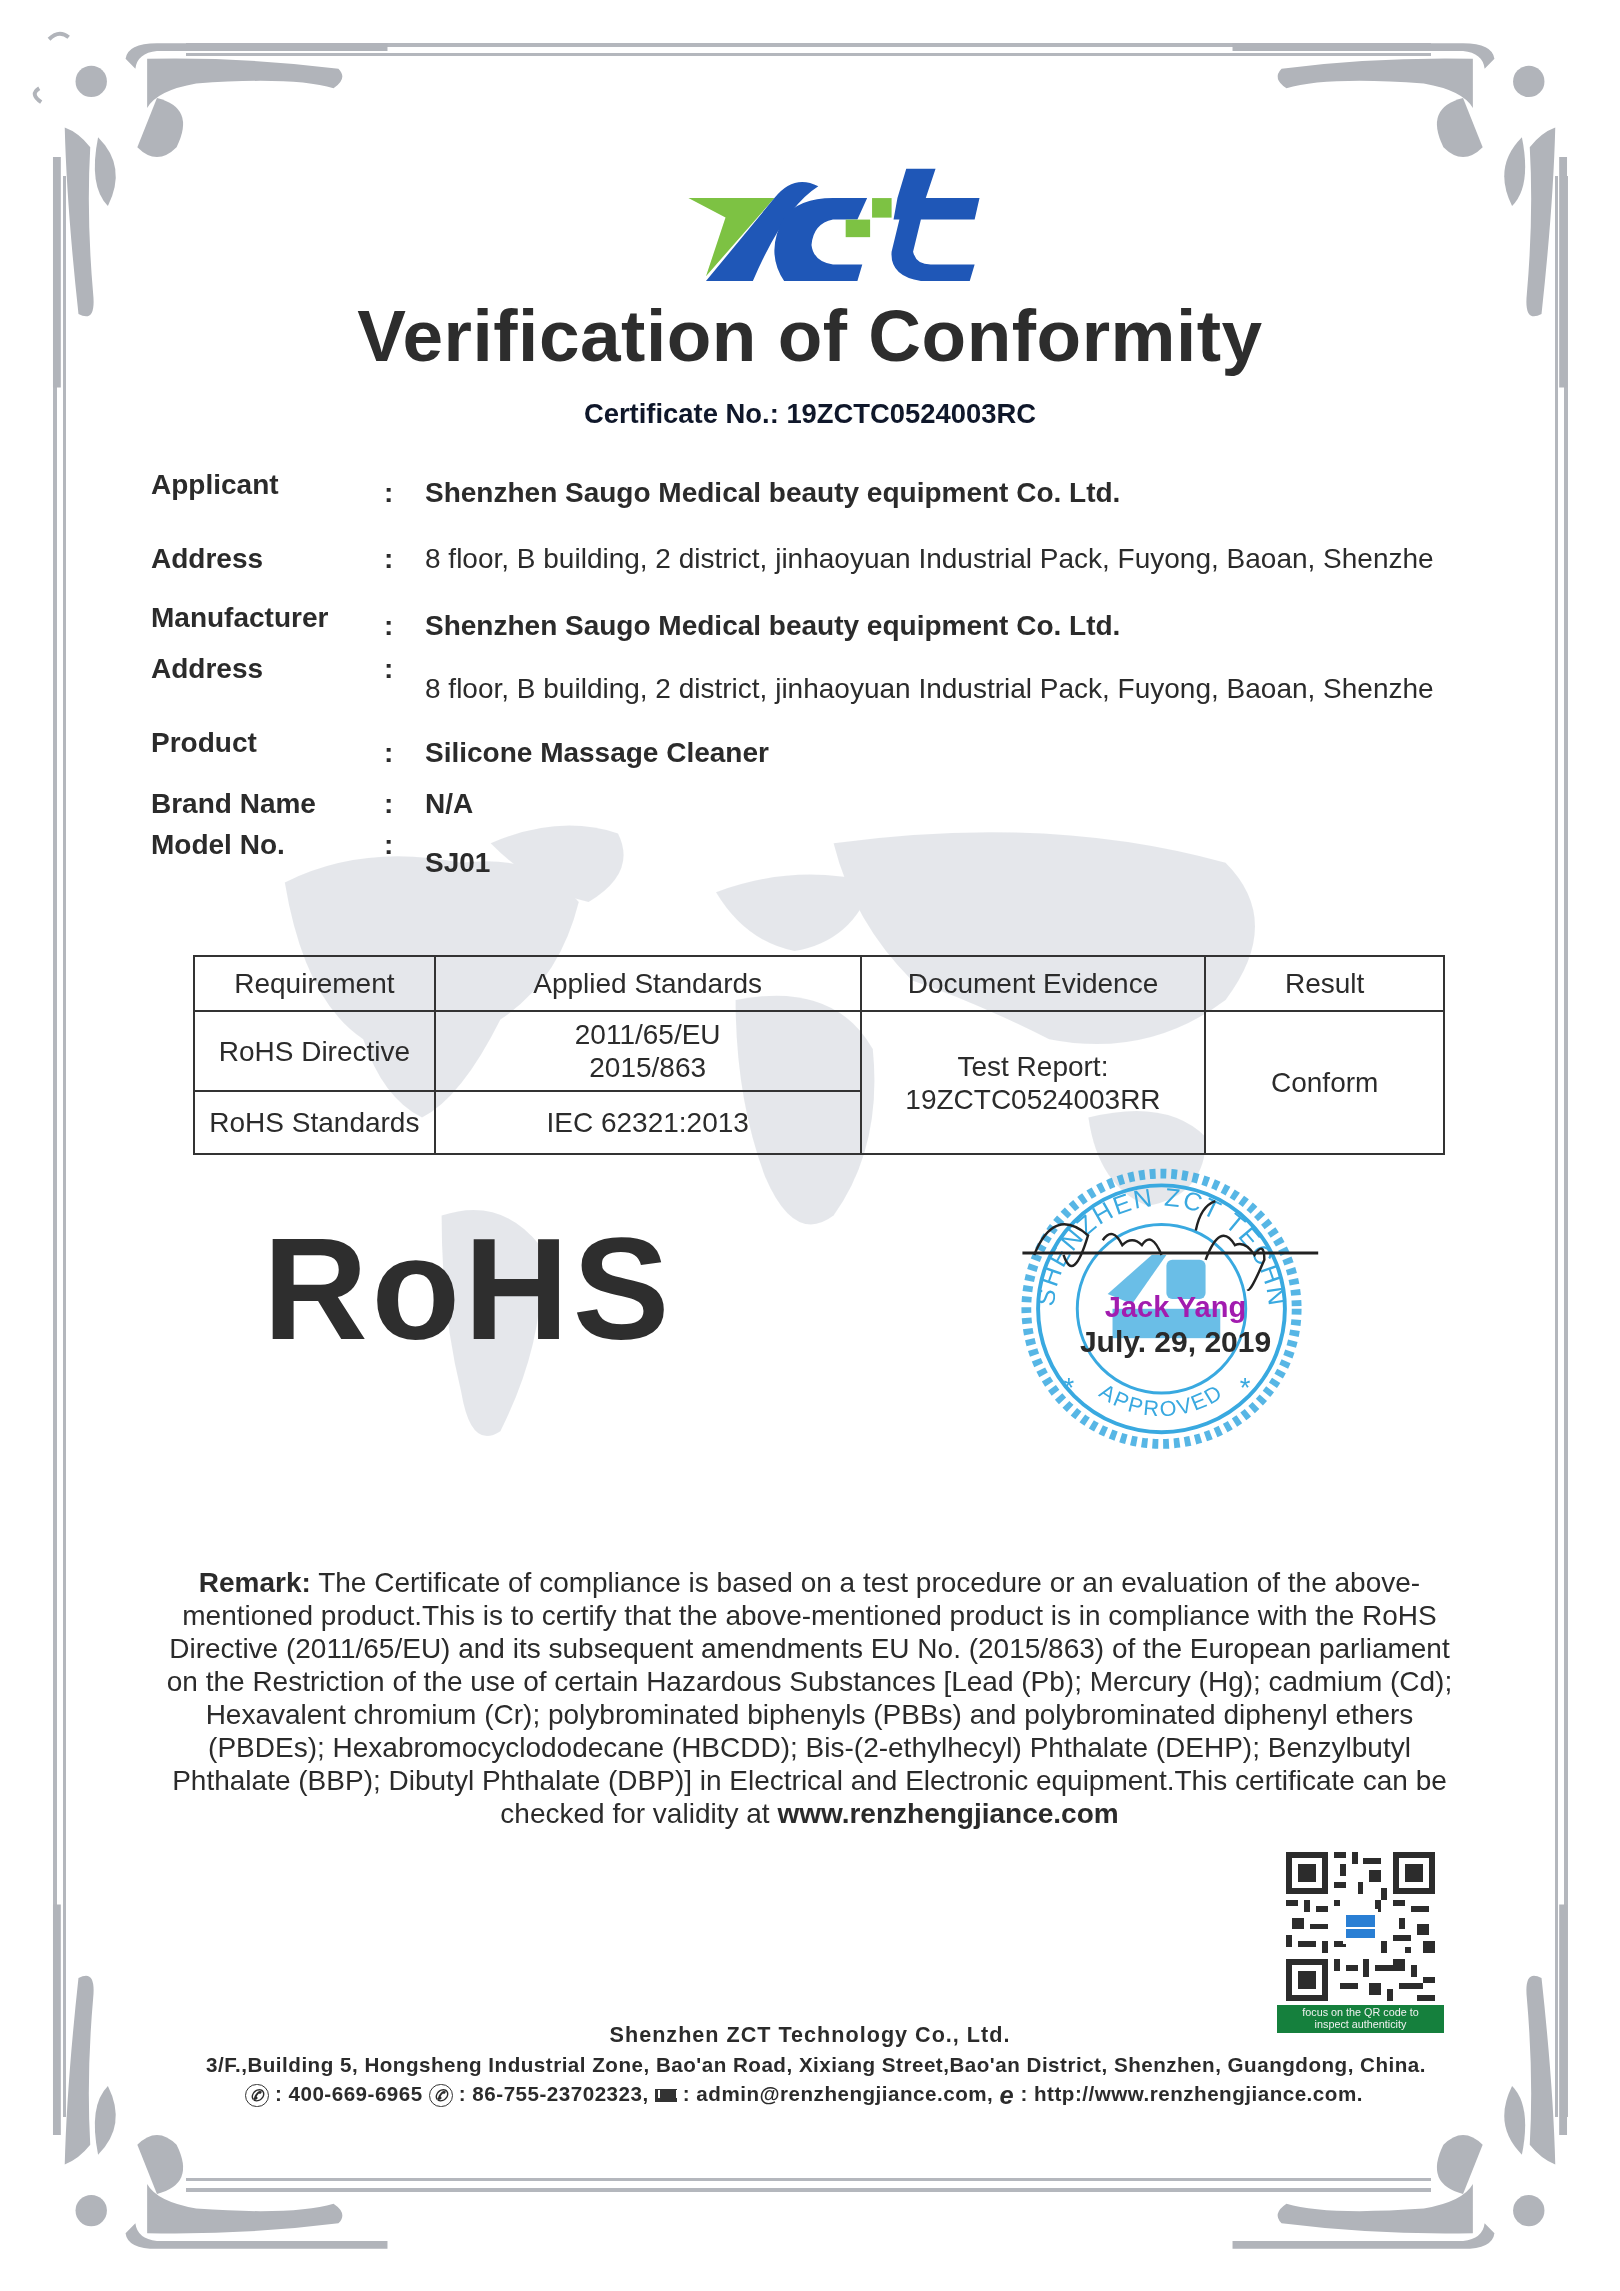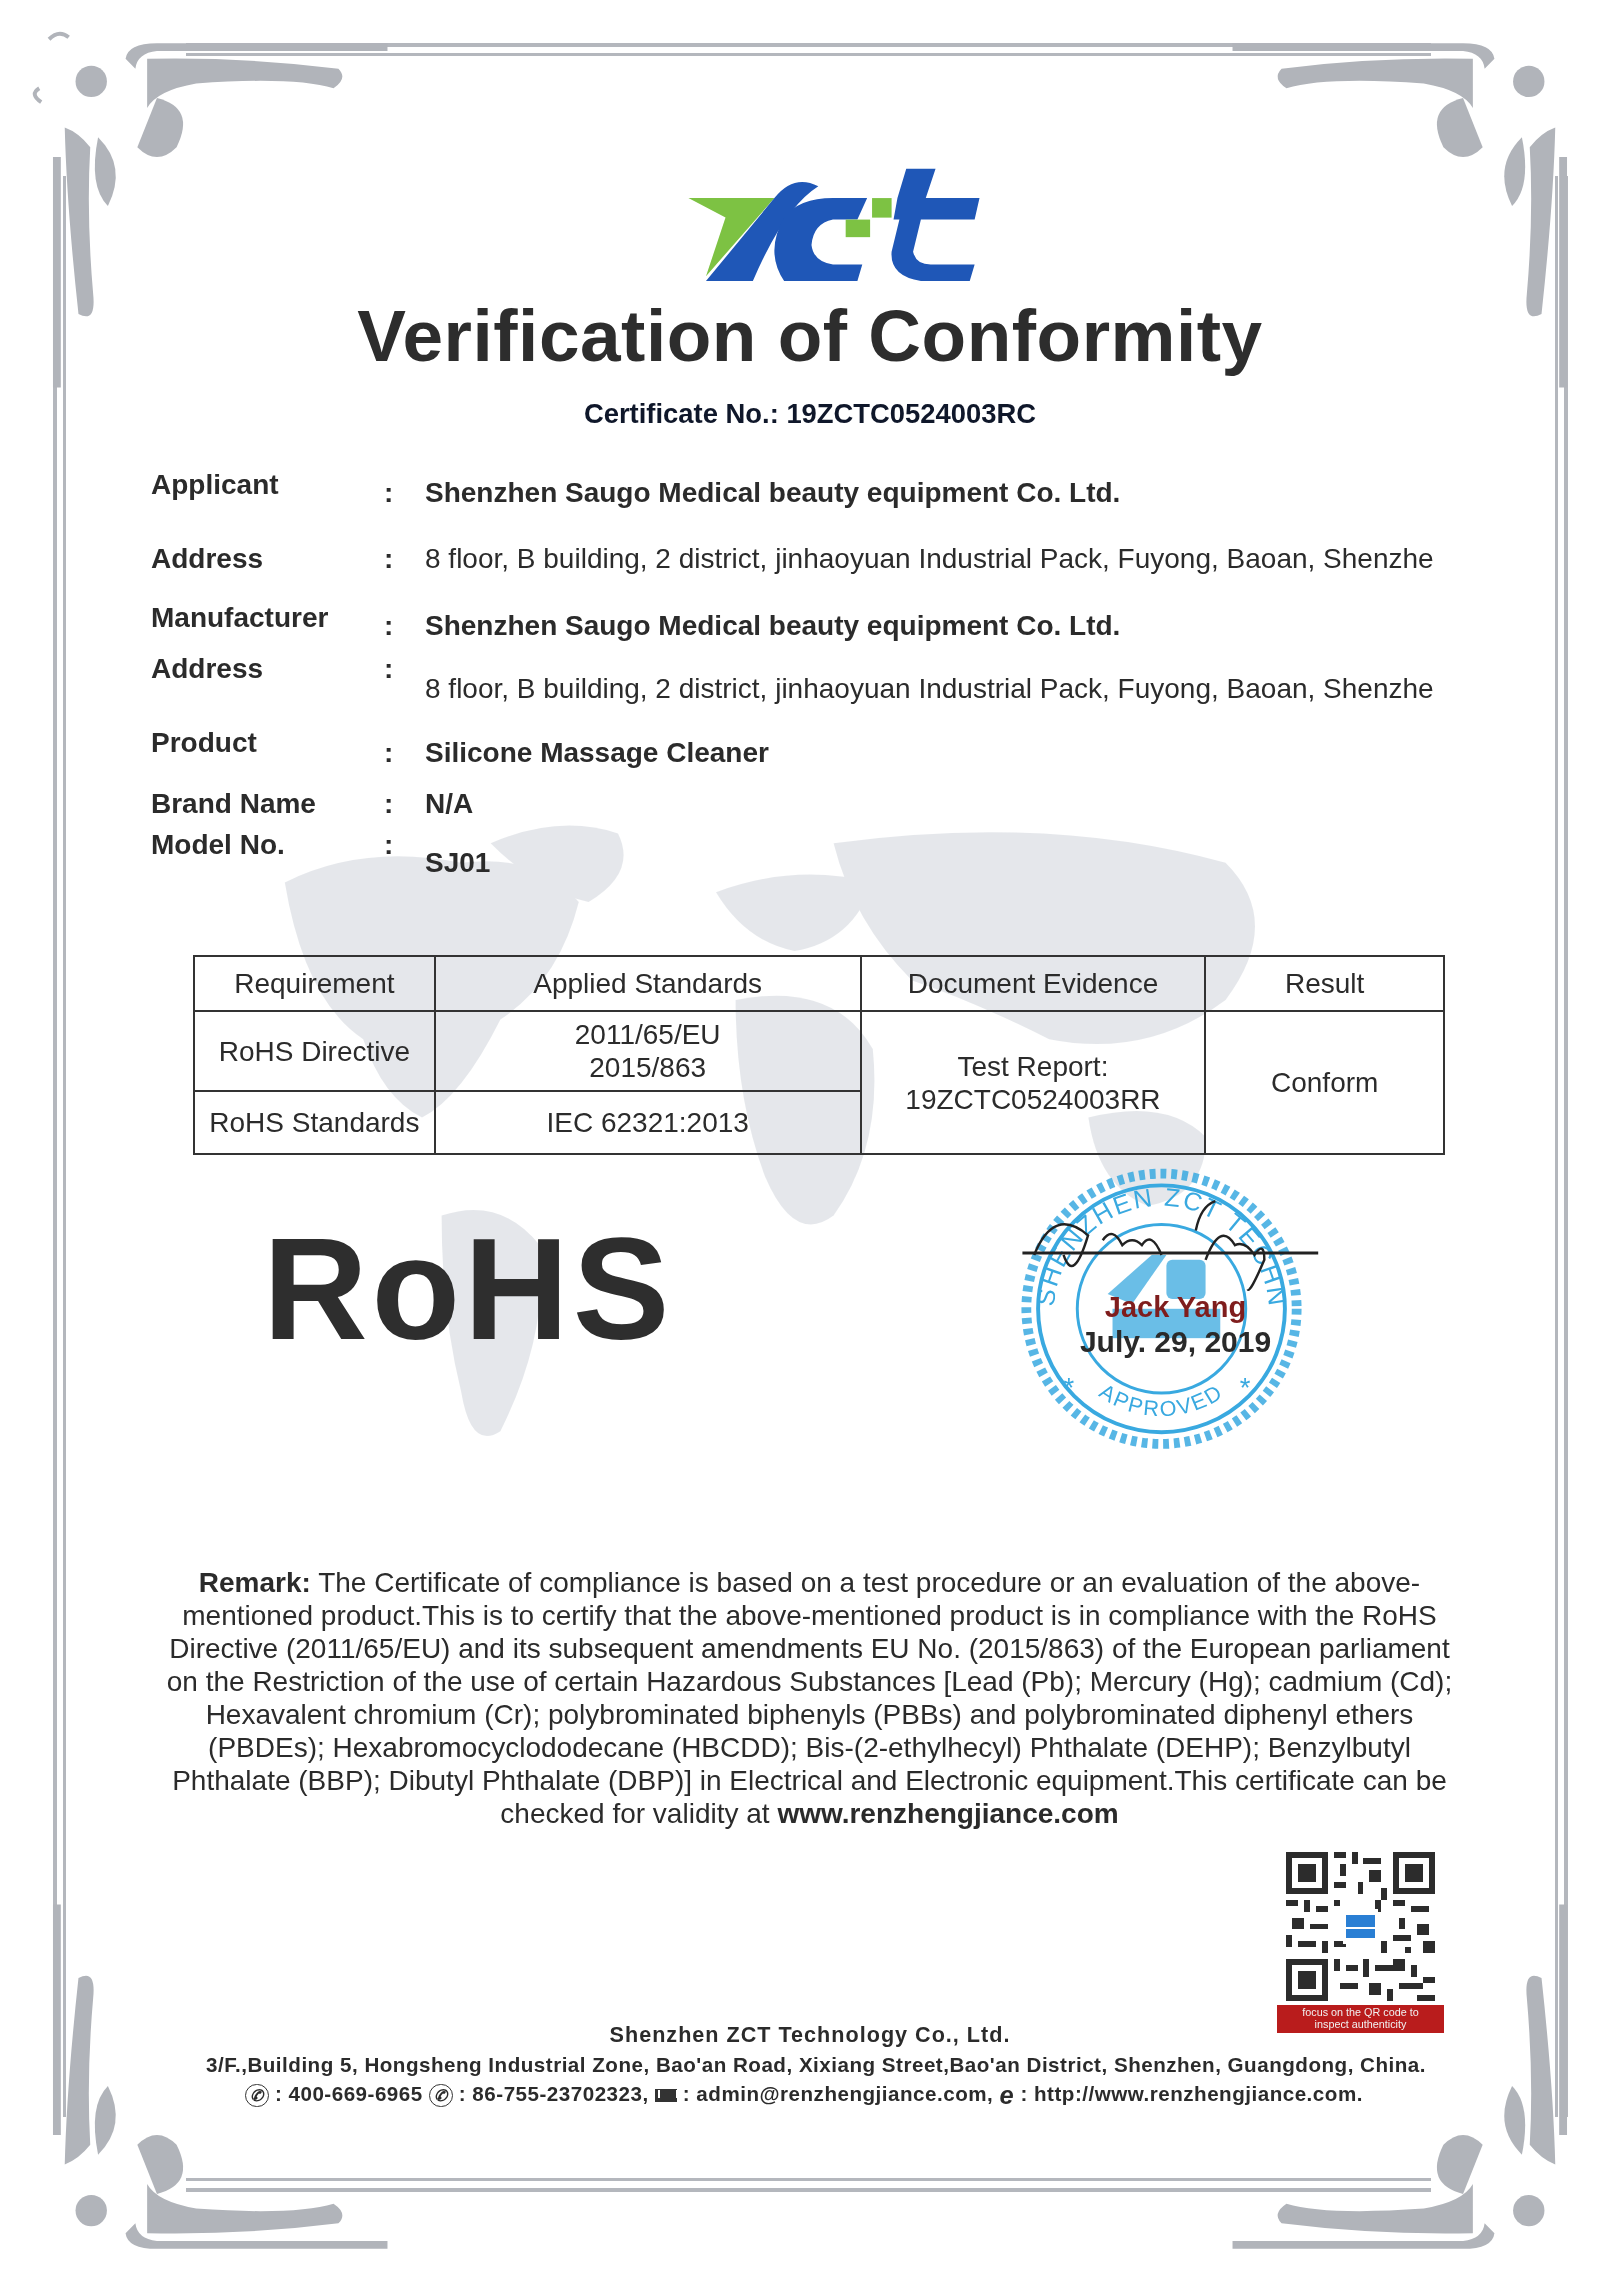--- a/index.html
+++ b/index.html
@@ -12,25 +12,25 @@
   .info-row { position:absolute; left:151px; font-size:28px; }
   .info-label { position:absolute; left:0; font-weight:bold; white-space:nowrap; }
   .info-colon { position:absolute; left:233px; font-weight:bold; }
   .info-value { position:absolute; left:274px; white-space:nowrap; }
   .bold { font-weight:bold; }
   .map { position:absolute; left:167px; top:804px; width:1294px; height:686px; opacity:0.22; }
   table.std { position:absolute; left:193px; top:955px; width:1252px; border-collapse:collapse; font-size:28px; color:#2b2b2b; background:transparent; }
   table.std td { border:2px solid #333; text-align:center; vertical-align:middle; padding:0 5.9px; line-height:33px; }
   .rohs-big { position:absolute; left:263px; top:1206px; font-size:145px; font-weight:bold; color:#2e2e2e; letter-spacing:3.9px; }
   .stamp { position:absolute; left:995px; top:1147px; width:333px; height:304px; }
-  .signer { position:absolute; left:1063px; top:1291px; width:225px; text-align:center; font-size:29px; font-weight:bold; color:#7f1d1d; }
+  .signer { position:absolute; left:1063px; top:1291px; width:225px; text-align:center; font-size:29px; font-weight:bold; color:#a21caf; }
   .sign-date { position:absolute; left:1063px; top:1325px; width:225px; text-align:center; font-size:30px; font-weight:bold; color:#2a2a2a; }
   .remark { position:absolute; left:153px; top:1566px; width:1313px; font-size:28px; line-height:33px; color:#2b2b2b;text-align:center; }
   .qr { position:absolute; left:1286px; top:1852px; width:149px; height:149px; }
-  .qr-caption { position:absolute; left:1277px; top:2005px; width:167px; background:#b91c1c; color:#f1f1f1; font-size:10.8px; line-height:11.8px; text-align:center; padding:2px 0; }
+  .qr-caption { position:absolute; left:1277px; top:2005px; width:167px; background:#15803d; color:#f1f1f1; font-size:10.8px; line-height:11.8px; text-align:center; padding:2px 0; }
   .footer-company { position:absolute; left:0; width:1620px; top:2022px; text-align:center; font-size:21.6px; font-weight:bold; letter-spacing:1px; color:#2b2b2b; }
   .footer-address { position:absolute; left:169px; width:1294px; top:2053px; text-align:center; font-size:20.6px; font-weight:bold; letter-spacing:0.5px; color:#2b2b2b; white-space:nowrap; }
   .footer-contact { position:absolute; left:157px; width:1294px; top:2081px; text-align:center; font-size:20.6px; font-weight:bold; letter-spacing:0.5px; color:#2b2b2b; white-space:nowrap; }
   .ic-circle { display:inline-block; width:21.6px; height:21.6px; border:1.5px solid #333; border-radius:50%; line-height:21.6px; text-align:center; font-style:italic; font-size:15.7px; vertical-align:middle; }
   .ic-mail { display:inline-block; width:21.6px; height:13.7px; background:#333; vertical-align:middle; position:relative; }
   .ic-mail:after { content:""; position:absolute; left:2.9px; top:1px; width:15.7px; height:8.8px; border-left:2px solid #fff; border-right:2px solid #fff; transform:skewY(0deg); }
   .ic-ie { display:inline-block; font-style:italic; font-size:25.5px; font-weight:bold; vertical-align:middle; }
 </style>
 </head>
 <body>

